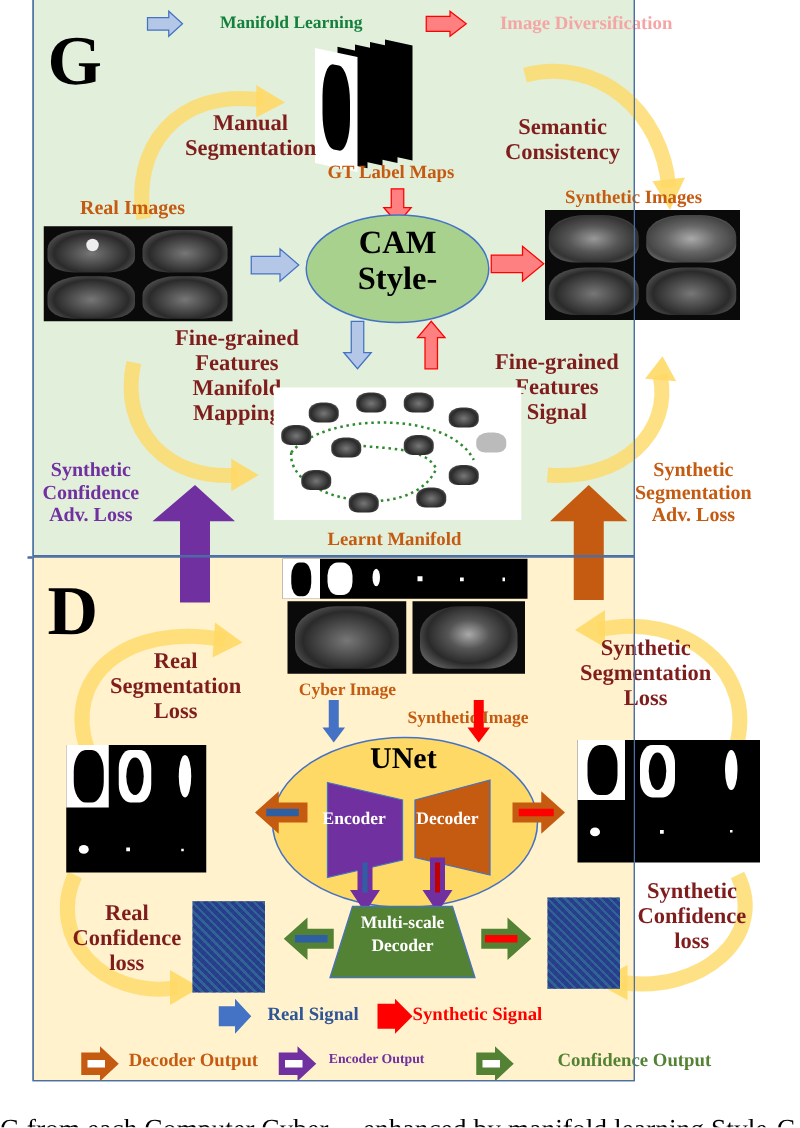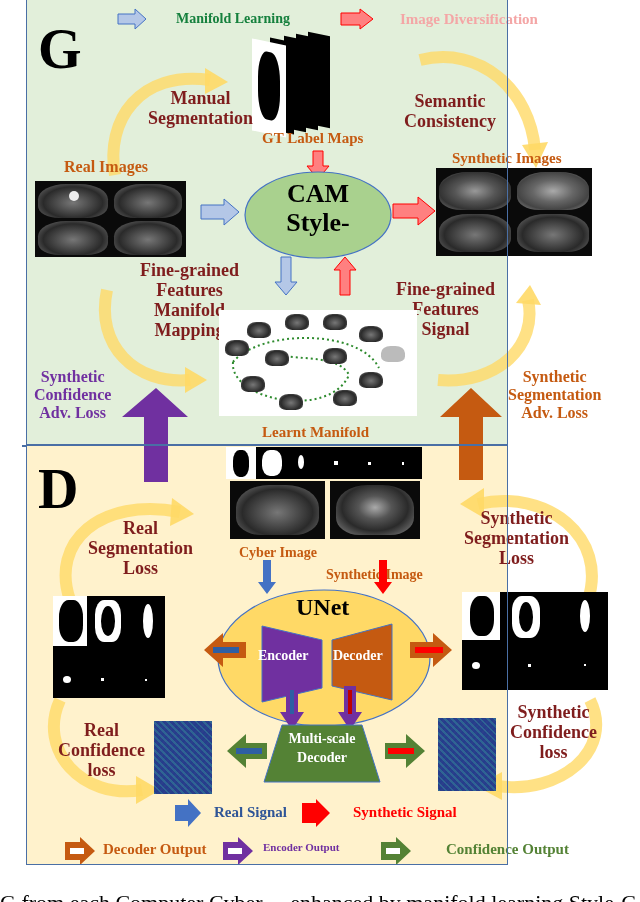--- a/index.html
+++ b/index.html
@@ -311,21 +311,21 @@
   <div>loss</div>
 </div>
 
 <svg style="left:174px;top:798px;" width="28" height="30">
   <path d="M1 7 H14 V1 L27 15 L14 29 V23 H1 Z" fill="#4472c4"></path>
 </svg>
 <div class="lbl" style="left:214px;top:804px;font-size:15px;color:#2f5597;">Real Signal</div>
 <svg style="left:301px;top:798px;" width="30" height="30">
   <path d="M1 5 H15 V1 L29 15 L15 29 V25 H1 Z" fill="#ff0000"></path>
 </svg>
-<div class="lbl" style="left:353px;top:804px;font-size:15px;color:#ff0000;">Synthetic Signal</div>
+<div class="lbl" style="left:330px;top:804px;font-size:15px;color:#ff0000;">Synthetic Signal</div>
 
 <svg style="left:64px;top:836px;" width="32" height="30">
   <path d="M1 6 H16 V1 L31 15 L16 29 V24 H1 Z" fill="#c55a11"></path>
   <rect x="6" y="12" width="14" height="6" fill="#fff"></rect>
 </svg>
 <div class="lbl org" style="left:103px;top:841px;font-size:15px;">Decoder Output</div>
 <svg style="left:222px;top:836px;" width="32" height="30">
   <path d="M1 6 H16 V1 L31 15 L16 29 V24 H1 Z" fill="#7030a0"></path>
   <rect x="6" y="12" width="14" height="6" fill="#fff"></rect>
 </svg>

